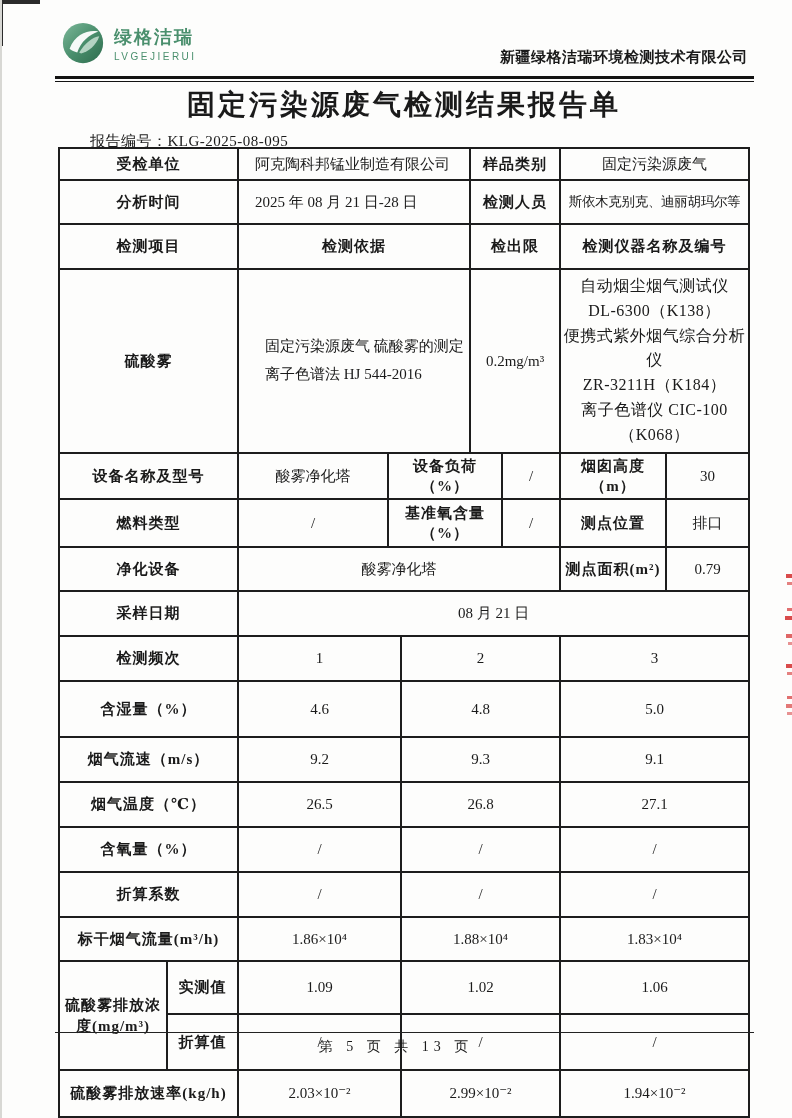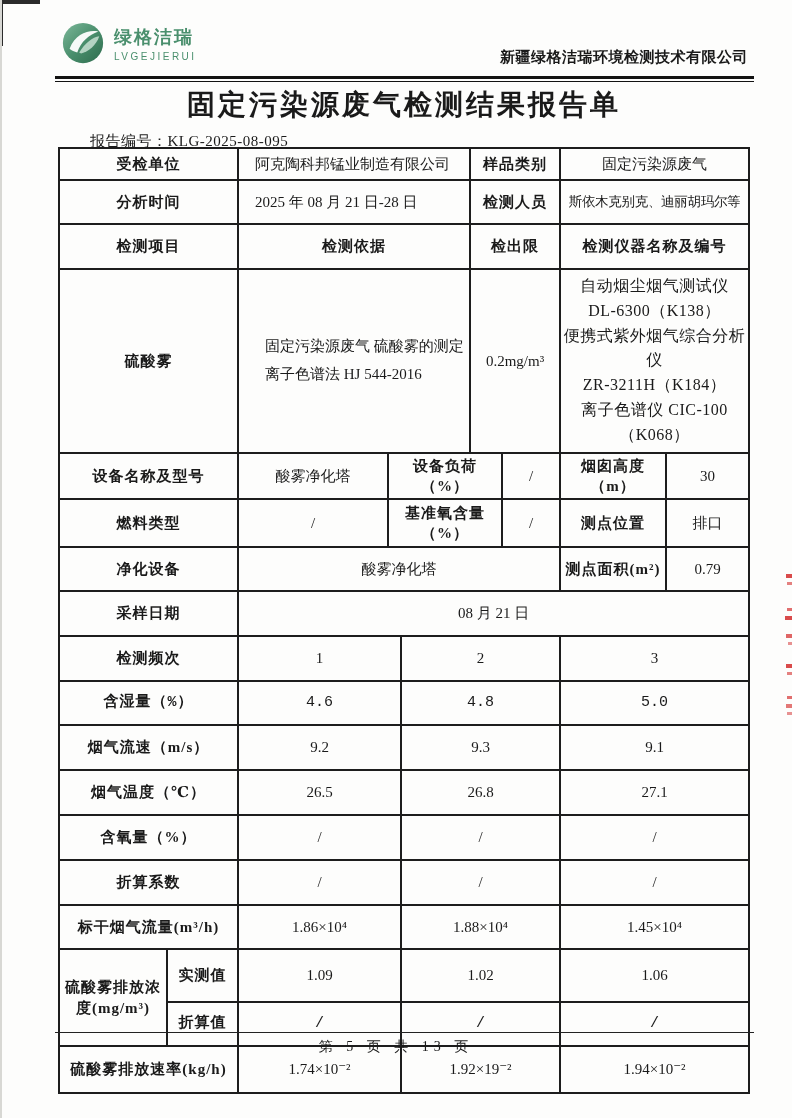--- a/index.html
+++ b/index.html
@@ -39,21 +39,21 @@
   table { border-collapse: collapse; table-layout: fixed; width: 690px; }
   table + table { margin-top: -2px; }
   td { border: 2px solid #1d1d1d; vertical-align: middle; text-align: center;
        font-size: 15px; line-height: 1.35; padding: 2px 3px; overflow: hidden; }
   td.lbl { font-weight: bold; letter-spacing: 1px; }
   td.leftpad { text-align: left; padding-left: 16px; }
   td.methodcell { text-align: left; padding-left: 26px; line-height: 1.85; }
   td.instr { font-size: 16px; line-height: 1.55; padding: 4px 2px; letter-spacing: 0.5px; }
   td.tight { font-size: 13.5px; letter-spacing: -0.3px; padding: 10px 1px; }
   .h43 td { height: 32px; } .h44 td { height: 44px; } .h45 td { height: 45px; }
-  .h46 td { height: 44px; font-family: Liberation Mono, monospace; } .h48 td { height: 48px; } .h49 td { height: 47px; }
+  .h46 td { height: 56px; } .h48 td { height: 48px; } .h49 td { height: 47px; }
   .h53 td { height: 53px; } .h106 td { height: 106px; }
 
   
   .footer-rule { position: absolute; top: 1032px; left: 55px; right: 38px; height: 1px; background: #222; }
   .footer-text { position: absolute; top: 1038px; left: 0; width: 100%; text-align: center;
                  font-size: 14px; letter-spacing: 5px; }
 
   
   .redmark { position: absolute; right: 0; background: #d94b4b; }
 </style>
@@ -218,39 +218,39 @@
       <tr class="h45">
         <td colspan="2" class="lbl">折算系数</td>
         <td>/</td>
         <td>/</td>
         <td>/</td>
       </tr>
       <tr class="h44">
         <td colspan="2" class="lbl">标干烟气流量(m³/h)</td>
         <td>1.86×10⁴</td>
         <td>1.88×10⁴</td>
-        <td>1.45×10⁴</td>
+        <td>1.83×10⁴</td>
       </tr>
       <tr class="h53">
         <td rowspan="2" class="lbl">硫酸雾排放浓度(mg/m³)</td>
         <td class="lbl">实测值</td>
         <td>1.09</td>
         <td>1.02</td>
         <td>1.06</td>
       </tr>
       <tr class="h46">
         <td class="lbl">折算值</td>
         <td>/</td>
         <td>/</td>
         <td>/</td>
       </tr>
       <tr class="h49">
         <td colspan="2" class="lbl">硫酸雾排放速率(kg/h)</td>
-        <td>1.74×10⁻²</td>
-        <td>1.92×19⁻²</td>
+        <td>2.03×10⁻²</td>
+        <td>2.99×10⁻²</td>
         <td>1.94×10⁻²</td>
       </tr>
     </tbody>
       </table>
   </div>
 
   <div class="footer-rule"></div>
   <div class="footer-text">第 5 页 共 13 页</div>
 
   <div class="redmark" style="top:574px; width:6px; height:4px;"></div>

